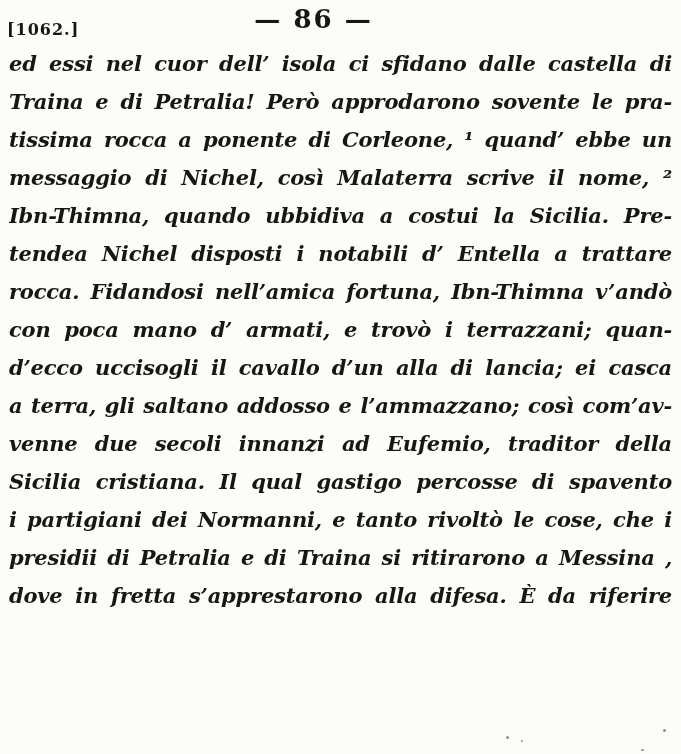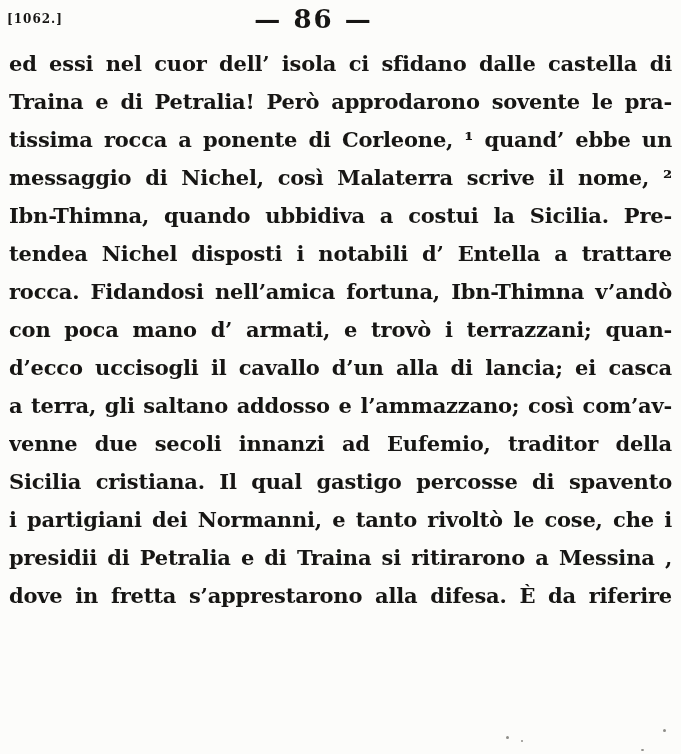--- a/index.html
+++ b/index.html
@@ -7,23 +7,23 @@
     position: relative;
     width: 681px;
     height: 754px;
     background: #fcfcfa;
     color: #171614;
     font-family: "DejaVu Serif", "Liberation Serif", serif;
     overflow: hidden;
   }
   .margin-year {
     position: absolute;
-    top: 12px;
+    top: 20px;
     left: 7px;
-    font-size: 12px;
+    font-size: 16px;
     font-weight: 700;
     letter-spacing: 1px;
   }
   .page-number {
     position: absolute;
     top: 4px;
     left: 0;
     width: 100%;
     text-align: center;
     font-size: 26px;
@@ -33,20 +33,21 @@
   }
   .body-text {
     position: absolute;
     top: 45px;
     left: 9px;
     width: 663px;
     font-size: 21px;
     font-weight: 700;
     line-height: 38px;
     letter-spacing: -0.2px;
+    font-style: italic;
   }
   .line {
     height: 38px;
     overflow: hidden;
     text-align: justify;
     text-align-last: justify;
   }
   .speck {
     position: absolute;
     background: #5f5e58;

